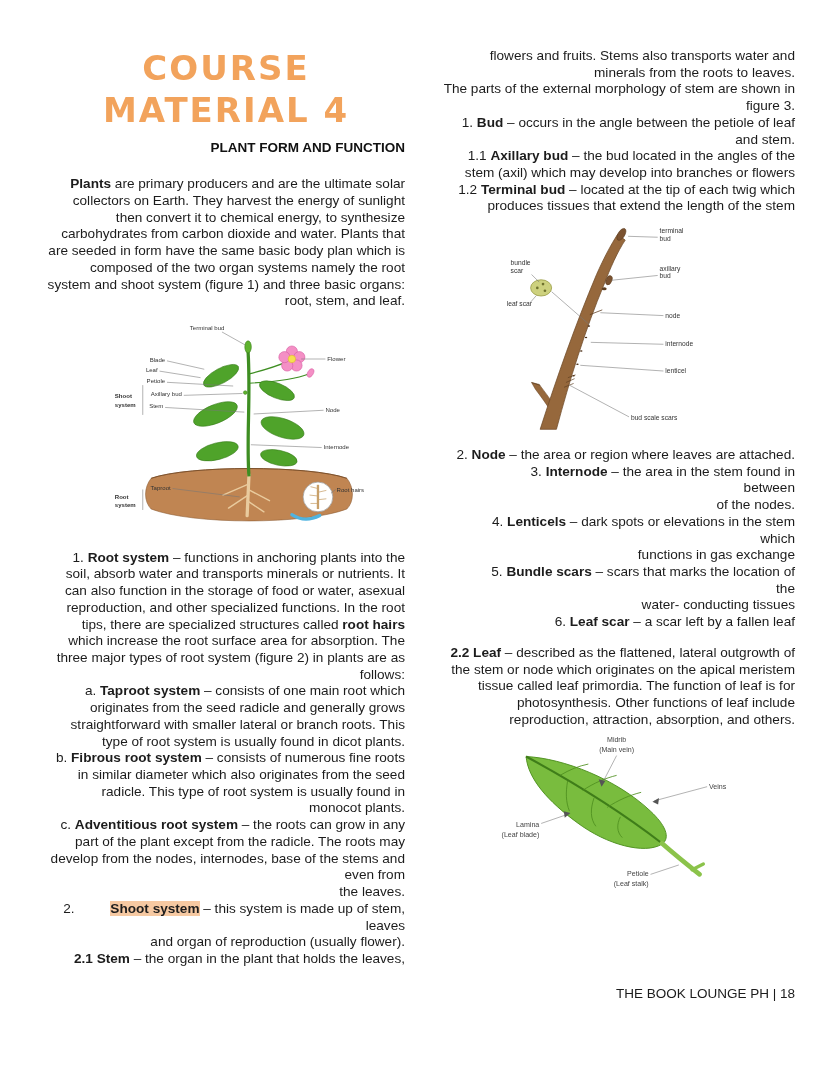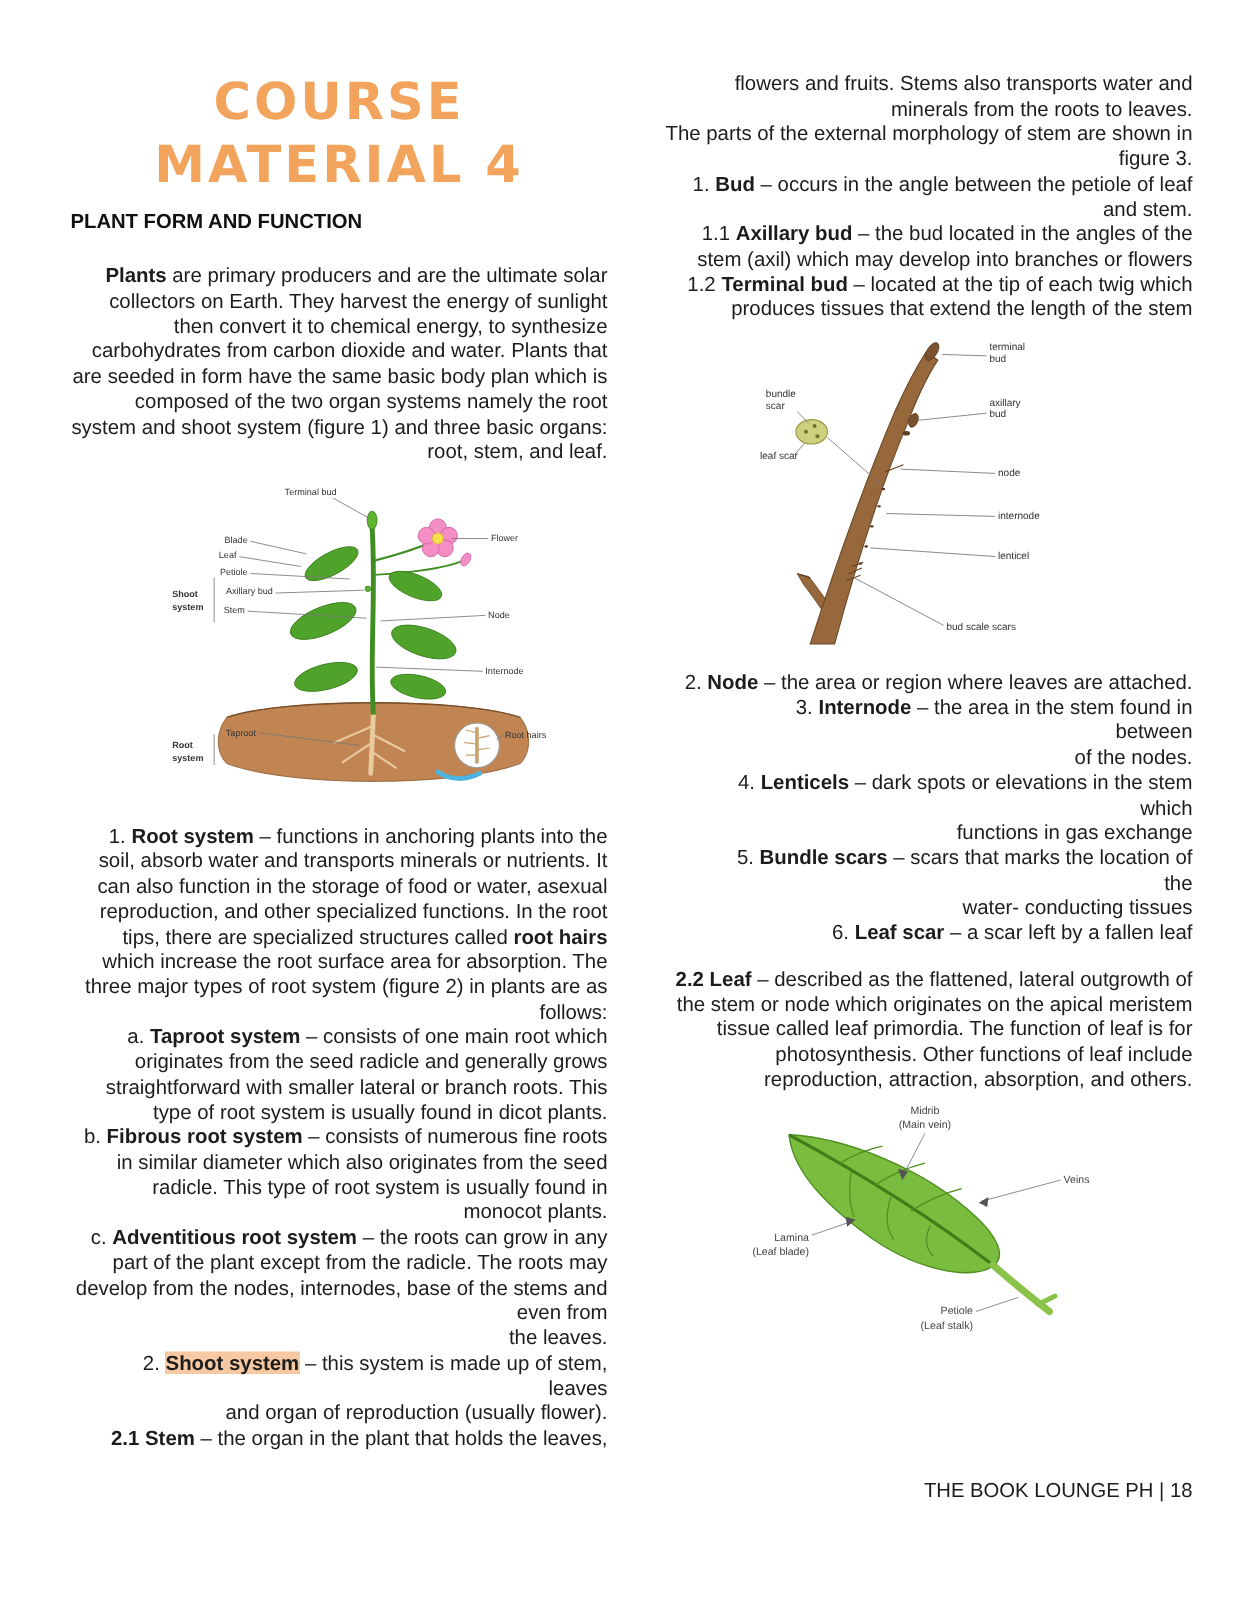--- a/index.html
+++ b/index.html
@@ -12,23 +12,23 @@
   .page { position: relative; width: 828px; height: 1071px; background: #fff; overflow: hidden; }
   .col { position: absolute; top: 48px; width: 358px; font-size: 13.6px; line-height: 1.23; }
   .col-left { left: 47px; }
   .col-right { left: 437px; }
   .title {
     margin: 0 0 8px 0; text-align: center;
     font-size: 34px; font-weight: bold; letter-spacing: 2px;
     color: var(--title-color, #F2A35C);
     font-family: "DejaVu Sans", sans-serif;
   }
-  .subtitle { margin: 0 0 20px 0; text-align: left; font-size: 13.5px; font-weight: bold; color: #111; }
+  .subtitle { margin: 0 0 20px 0; text-align: right; font-size: 13.5px; font-weight: bold; color: #111; }
   .para { margin: 0; text-align: right; }
-  .para .hl { background: var(--highlight-color, #F6C9A2); }
+  .para .hl { background: var(--highlight-color, #F6C9A2); margin-left: 32px; }
   .fig { margin: 0; }
   .fig1 { margin: 8px 0 8px 62px; }
   .fig3 { margin: 6px 0 6px 60px; }
   .figleaf { margin: 4px 0 0 40px; }
   .leaf-intro { margin-top: 14px; }
   .footer {
     position: absolute; left: 437px; top: 986px; width: 358px;
     text-align: right; font-size: 13.5px; color: #1c1c1c;
   }
   svg text { font-family: "Liberation Sans", sans-serif; fill: #333; }

